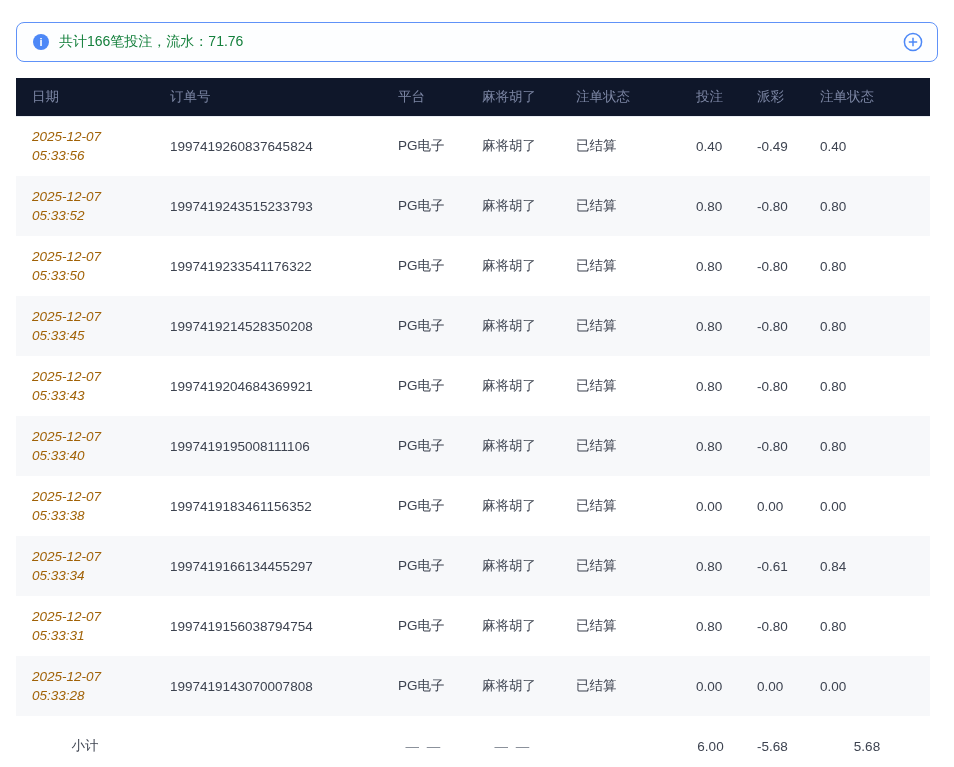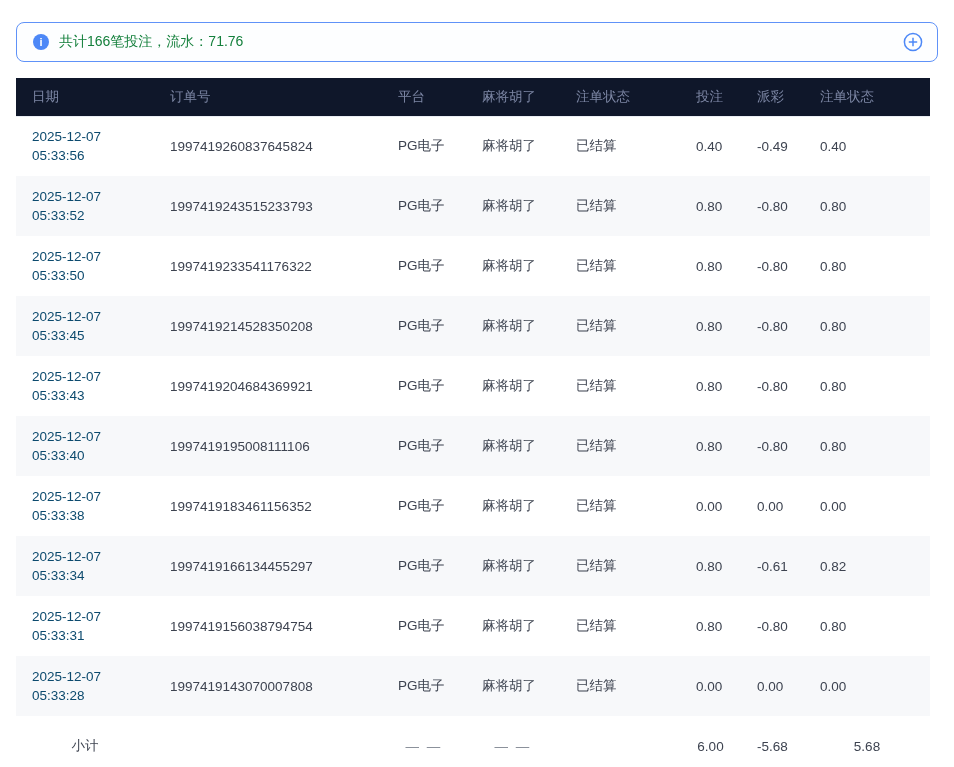--- a/index.html
+++ b/index.html
@@ -64,21 +64,21 @@
   }
   table.orders tbody td {
     height: 60px;
     font-size: 13.5px;
     color: #3d4350;
     padding: 0 4px 0 16px;
     white-space: nowrap;
     vertical-align: middle;
   }
   table.orders tbody tr.stripe td { background: #f7f8fa; }
-  .date-line { line-height: 19px; color: #0c4a6e; }
+  .date-line { line-height: 19px; color: #a16207; font-style: italic; }
   
   table.orders tbody tr.subtotal td {
     background: #ffffff;
     text-align: center;
     padding: 0;
     height: 60px;
     color: #3d4350;
   }
   table.orders tbody tr.subtotal td.dash { color: #7d838f; letter-spacing: 2px; }
 </style>
@@ -215,21 +215,21 @@
           <td>
             <div class="date-line">2025-12-07</div>
             <div class="date-line">05:33:34</div>
           </td>
           <td>1997419166134455297</td>
           <td>PG电子</td>
           <td>麻将胡了</td>
           <td>已结算</td>
           <td>0.80</td>
           <td>-0.61</td>
-          <td>0.82</td>
+          <td>0.84</td>
         </tr>
         <tr>
           <td>
             <div class="date-line">2025-12-07</div>
             <div class="date-line">05:33:31</div>
           </td>
           <td>1997419156038794754</td>
           <td>PG电子</td>
           <td>麻将胡了</td>
           <td>已结算</td>

